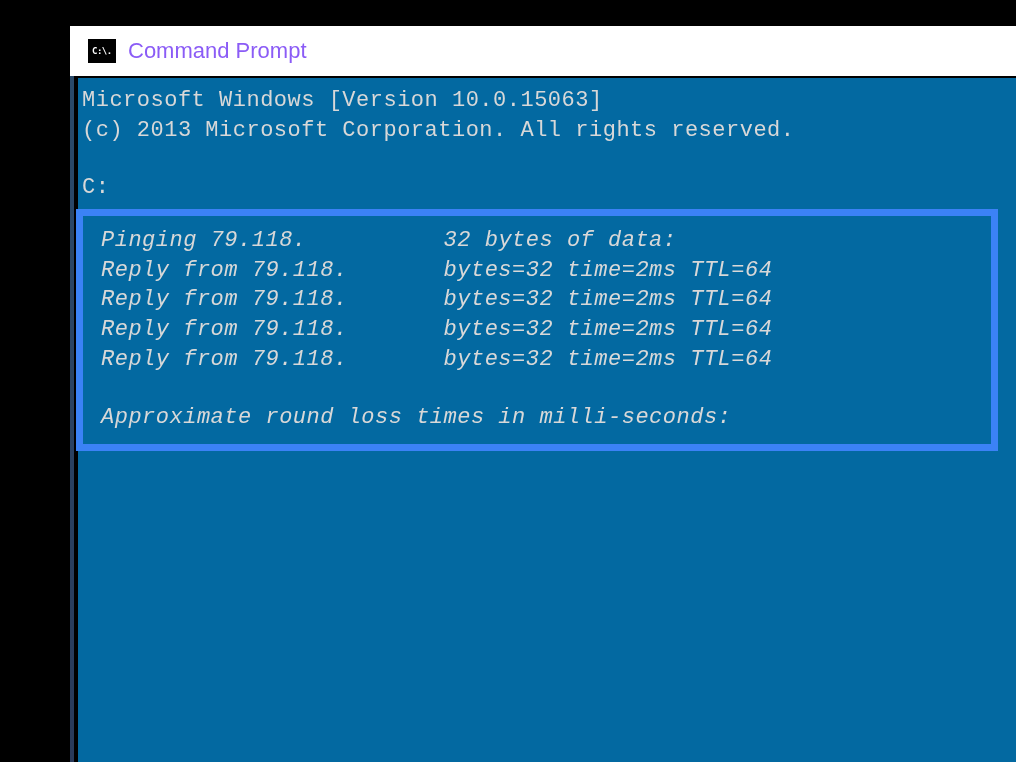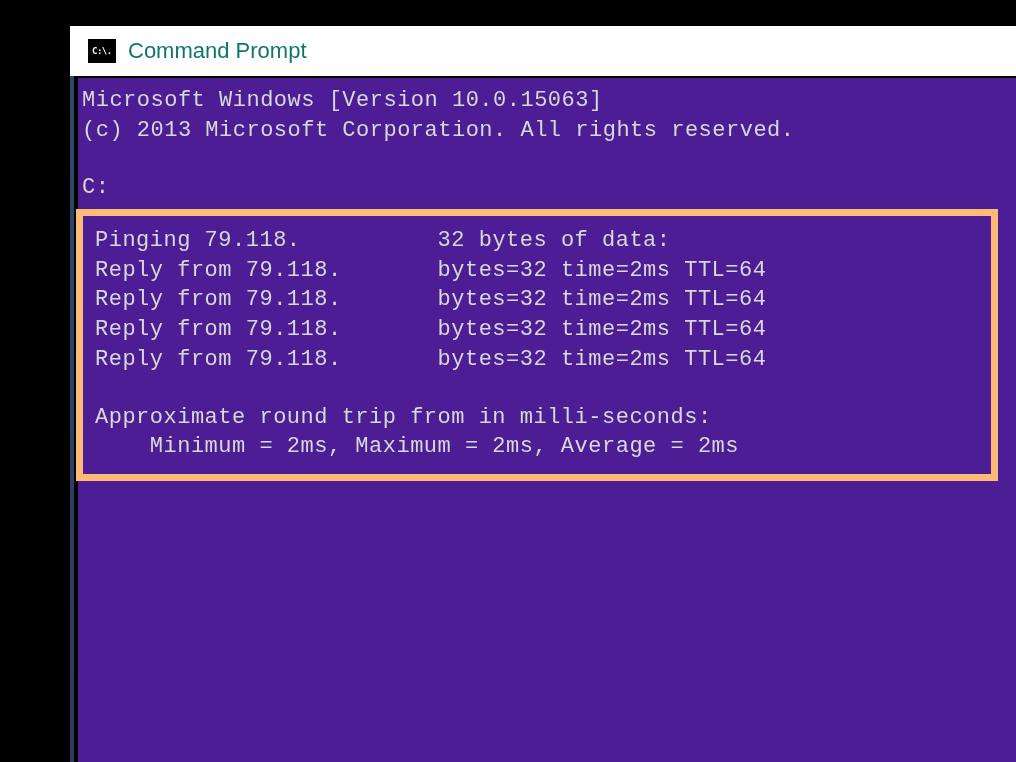--- a/index.html
+++ b/index.html
@@ -49,44 +49,45 @@
       padding-left: 2px;
     }
     .cmd-icon span {
       color: #fff;
       font-size: 9px;
       font-family: Consolas, monospace;
       font-weight: bold;
       letter-spacing: -0.5px;
     }
     .titlebar-text {
-      color: #0f766e;
+      color: #8b5cf6;
       font-size: 22px;
       font-weight: 400;
     }
     .terminal {
       position: absolute;
       left: 78px;
       right: 0;
       top: 78px;
       bottom: 0;
-      background: #4c1d95;
+      background: #0369a1;
       color: #d8d8d8;
       font-family: Consolas, "Courier New", monospace;
       font-size: 22px;
       line-height: 1.35;
       padding: 8px 0 0 4px;
       letter-spacing: 0.5px;
     }
     .line { white-space: pre; }
     .spacer { height: 28px; }
     .highlight-box {
-      border: 7px solid #fdba74;
+      border: 7px solid #3b82f6;
       margin: 6px 18px 0 -6px;
-      padding: 10px 6px 12px 12px;
+      padding: 10px 6px 12px 18px;
+      font-style: italic;
     }
     .blk { display: block; }
   </style>
 </head>
 <body>
 
 <div class="outer"></div>
 <div class="left-stripe"></div>
 
 <div class="titlebar">
@@ -102,16 +103,15 @@
   <div class="spacer"></div>
   <span class="line blk">C:</span>
 
   <div class="highlight-box">
     <span class="line blk"><span>Pinging 79.118.</span>          <span>32 bytes of data:</span></span>
     <span class="line blk"><span>Reply from 79.118.</span>       <span>bytes=32 time=2ms TTL=64</span></span>
     <span class="line blk"><span>Reply from 79.118.</span>       <span>bytes=32 time=2ms TTL=64</span></span>
     <span class="line blk"><span>Reply from 79.118.</span>       <span>bytes=32 time=2ms TTL=64</span></span>
     <span class="line blk"><span>Reply from 79.118.</span>       <span>bytes=32 time=2ms TTL=64</span></span>
     <div class="spacer"></div>
-    <span class="line blk">Approximate round trip from in milli-seconds:</span>
-    <span class="line blk">    Minimum = 2ms, Maximum = 2ms, Average = 2ms</span>
+    <span class="line blk">Approximate round loss times in milli-seconds:</span>
   </div>
 </div>
 
 </body></html>

